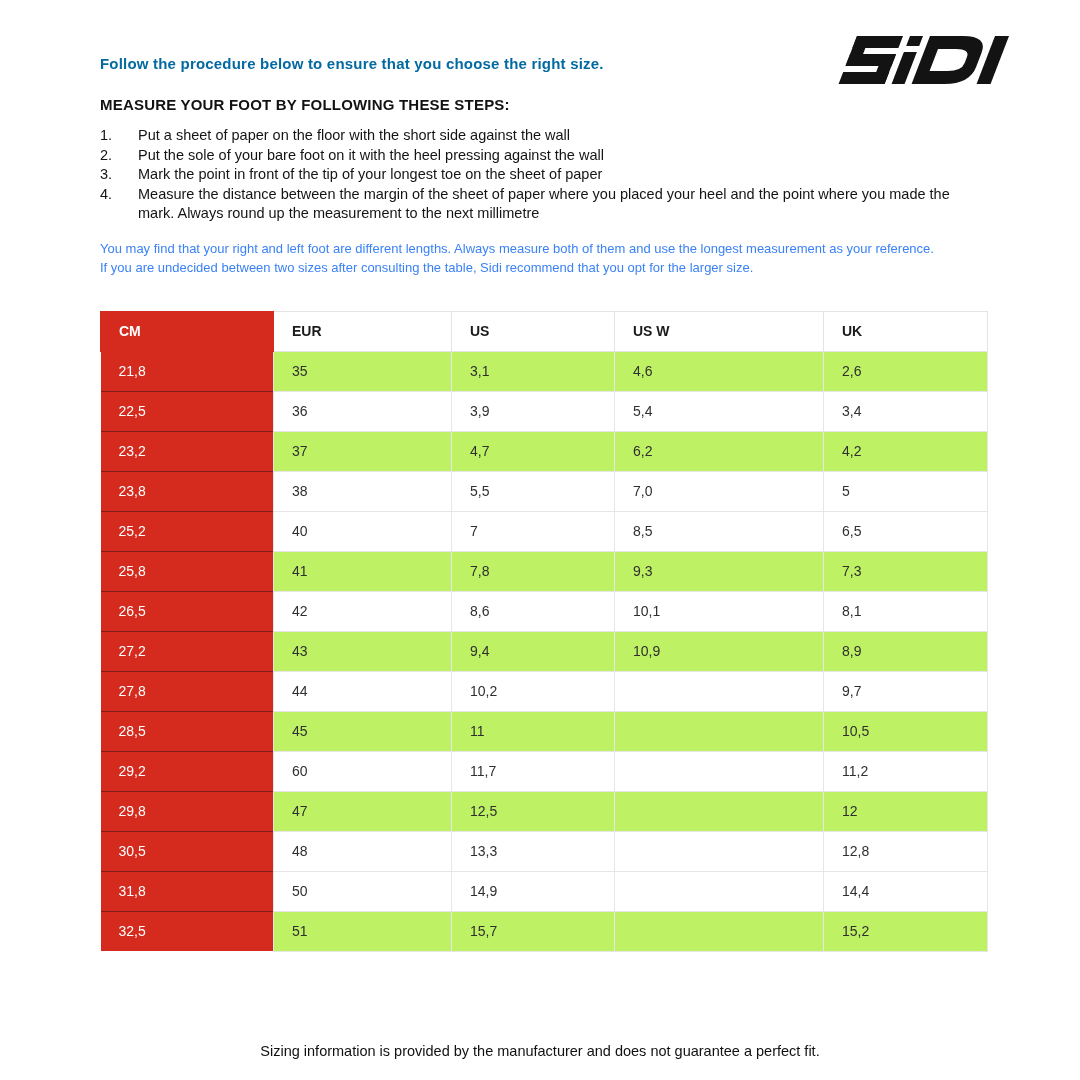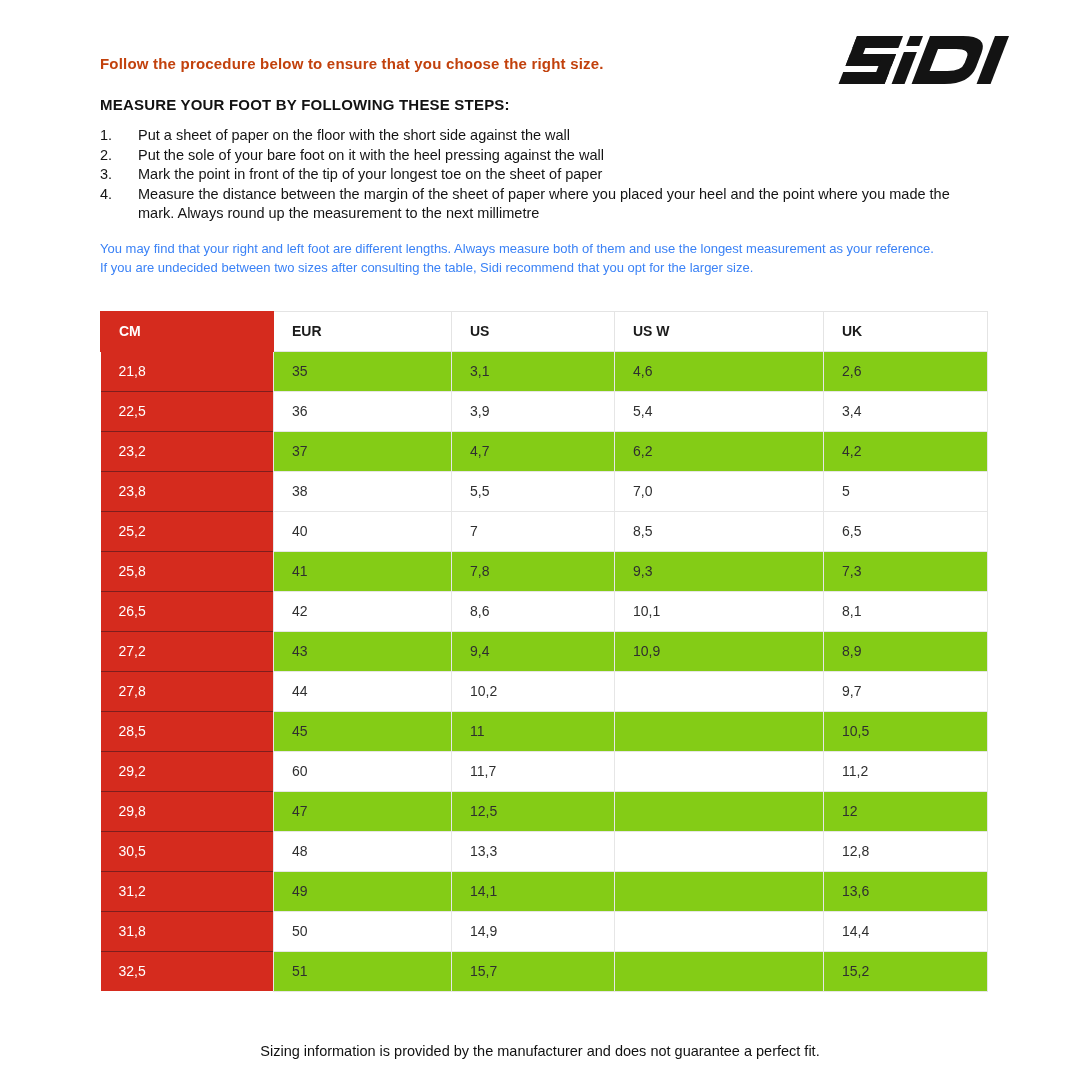--- a/index.html
+++ b/index.html
@@ -6,21 +6,21 @@
   html,body { width:1080px; height:1080px; background:#ffffff;
     font-family:"Liberation Sans", sans-serif; color:#1b1b1b; overflow:hidden; }
   .page { position:relative; width:1080px; height:1080px; background:#fff; }
 
   
   .logo { position:absolute; top:32px; right:44px; width:202px; height:56px; }
 
   
   .content { position:absolute; left:100px; top:55px; width:886px; }
 
-  .red-line { color:#c2410c; font-weight:bold; font-size:15px; letter-spacing:.2px; }
+  .red-line { color:#0369a1; font-weight:bold; font-size:15px; letter-spacing:.2px; }
   .steps-heading { margin-top:24px; font-size:15px; font-weight:bold; color:#121212; letter-spacing:.2px; }
 
   .steps { margin-top:13px; font-size:14.5px; line-height:19.5px; color:#141414; }
   .step { display:flex; }
   .step-num { flex:0 0 38px; }
   .step-text { flex:1; }
 
   .notes { margin-top:15px; font-size:13px; line-height:19.5px; color:#3b82f6; }
 
   
@@ -31,21 +31,21 @@
   }
   .size-table thead th {
     background:#ffffff; border:1px solid #e4e4e4; font-weight:bold; color:#1b1b1b; font-size:14px;
   }
   .size-table thead th.cm-head {
     background:#d52b1e; color:#ffffff; border:1px solid #d52b1e;
   }
   .size-table tbody td { border:1px solid #e6e6e6; color:#2f2f2f; }
   .size-table tbody tr.alt td { background:#f5f5f5; }
   .size-table tbody tr td { background:#ffffff; }
-  .size-table tbody tr.alt td { background:#84cc16; }
+  .size-table tbody tr.alt td { background:#bef264; }
   .size-table tbody td.cm-cell {
     background:#d52b1e !important; color:#fff; border:none; border-top:1px solid #7f1d1d;
   }
 
   .footer-note { position:absolute; left:0; right:0; top:1043px; text-align:center;
     font-size:14.5px; color:#111; }
 
   .sr-only { position:absolute; width:1px; height:1px; overflow:hidden; clip:rect(0 0 0 0); }
 </style>
 </head>
@@ -206,27 +206,20 @@
             <td></td>
             <td>12</td>
           </tr>
           <tr>
             <td class="cm-cell">30,5</td>
             <td>48</td>
             <td>13,3</td>
             <td></td>
             <td>12,8</td>
           </tr>
-          <tr class="alt">
-            <td class="cm-cell">31,2</td>
-            <td>49</td>
-            <td>14,1</td>
-            <td></td>
-            <td>13,6</td>
-          </tr>
           <tr>
             <td class="cm-cell">31,8</td>
             <td>50</td>
             <td>14,9</td>
             <td></td>
             <td>14,4</td>
           </tr>
           <tr class="alt">
             <td class="cm-cell">32,5</td>
             <td>51</td>

